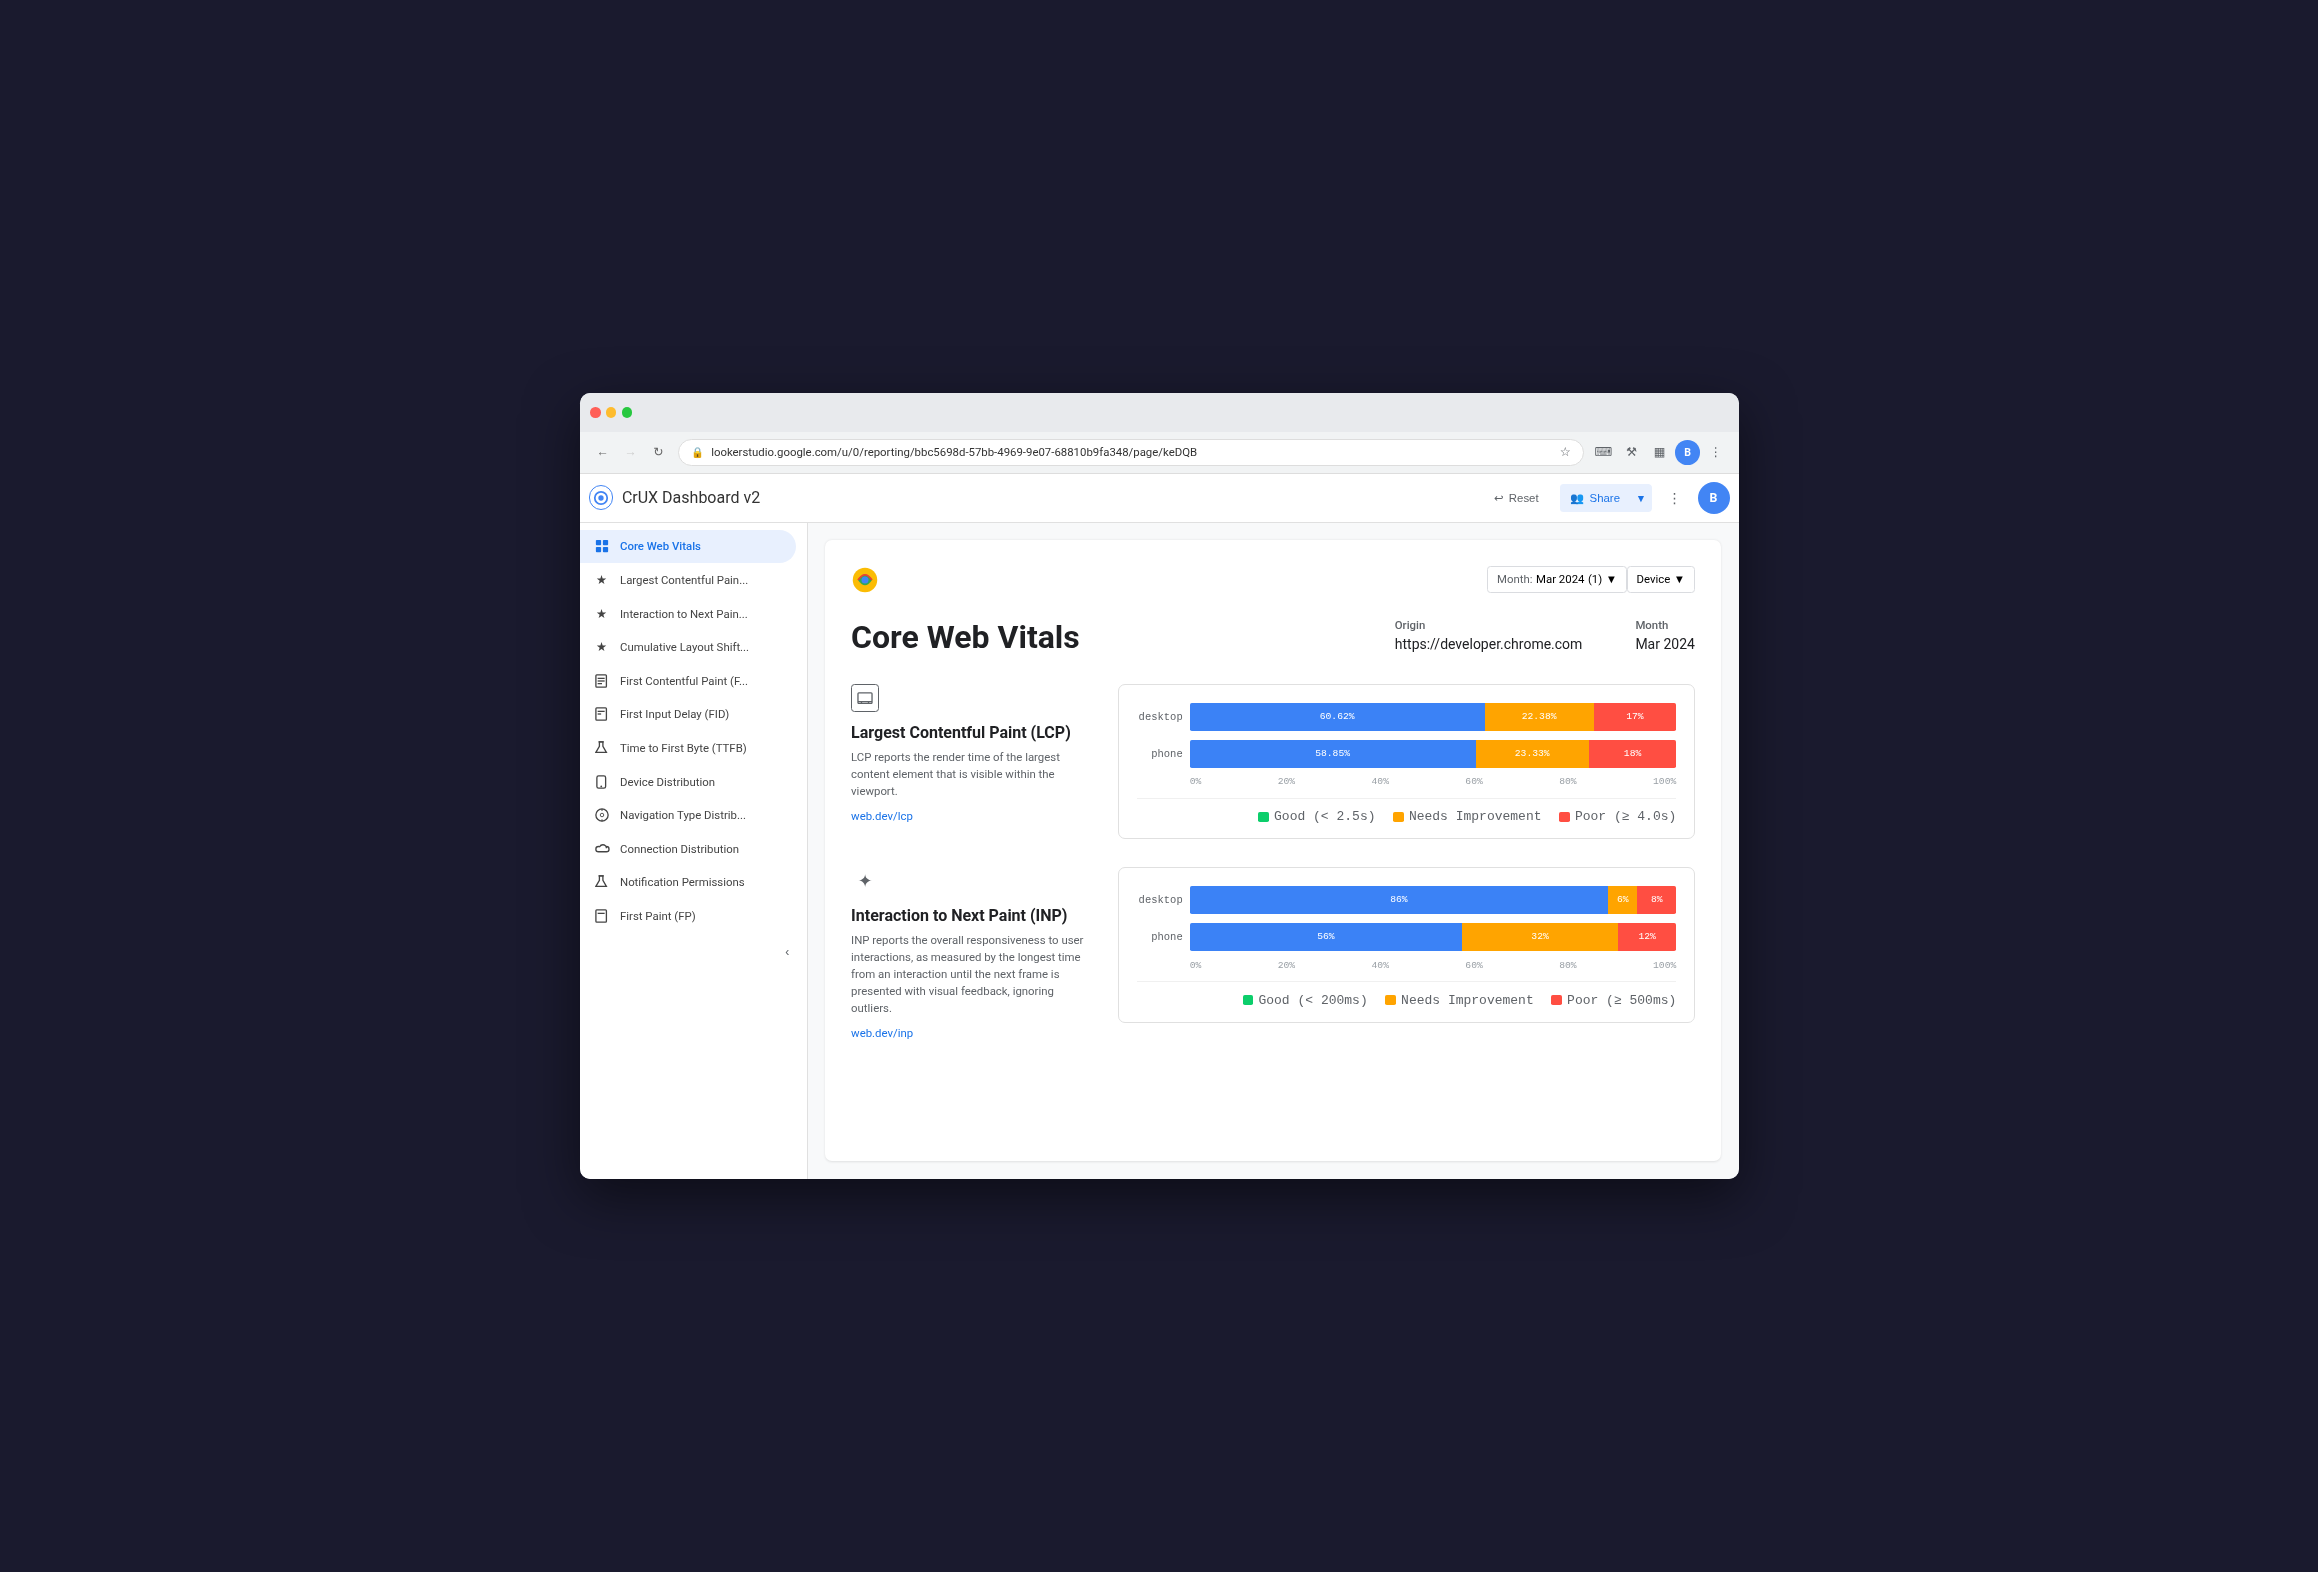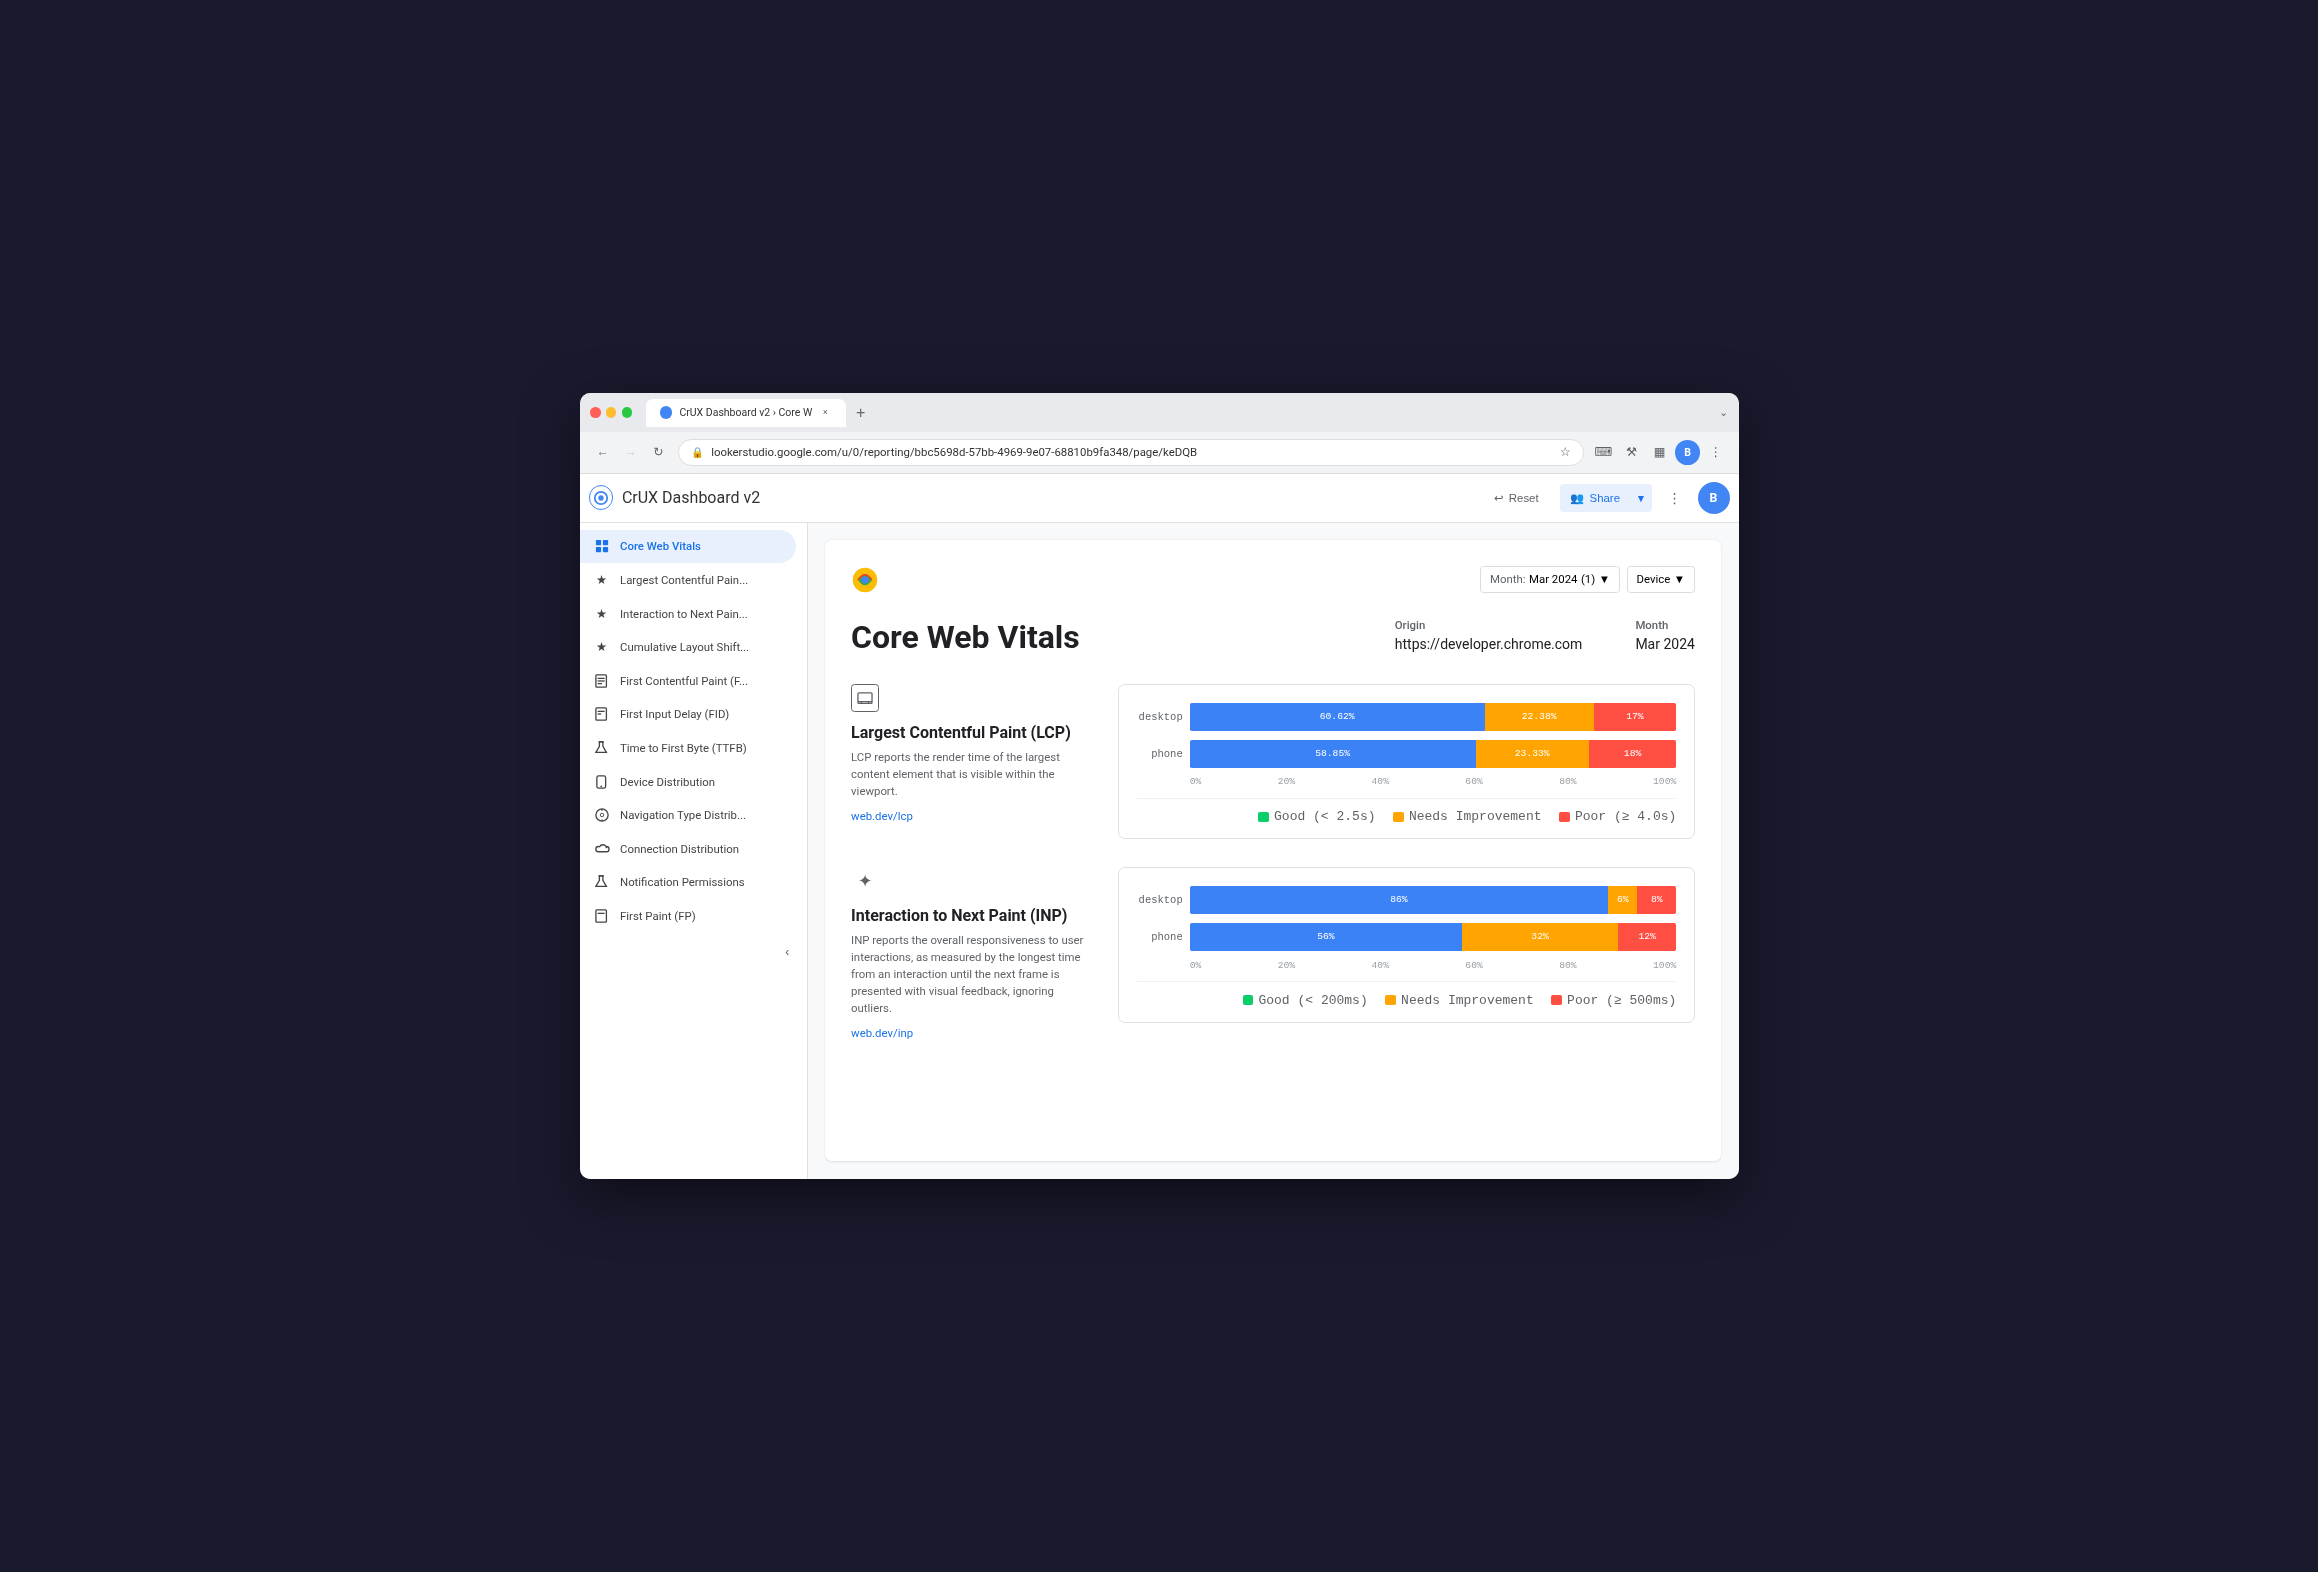--- a/index.html
+++ b/index.html
@@ -335,21 +335,20 @@
 
     .report-header {
       display: flex;
       justify-content: space-between;
       align-items: flex-start;
       margin-bottom: 21px;
     }
 
     .report-filters {
       display: flex;
-      gap: 7px;
       border-radius: 9px;
     }
     .filter-label {
       color: #5f6368;
     }
 
     .report-title-section {
       display: flex;
       justify-content: space-between;
       align-items: flex-start;
@@ -562,33 +561,20 @@
 </head>
 <body>
 
 <div class="os-window">
 
   <div class="title-bar">
     <div class="traffic-lights">
       <div class="traffic-light tl-red"></div>
       <div class="traffic-light tl-yellow"></div>
       <div class="traffic-light tl-green"></div>
-    </div>
-    <div class="tab-bar">
-      <div class="tab">
-        <div class="tab-favicon">
-          <svg width="8.8" height="8.8" viewBox="0 0 10 10">
-            <circle cx="5" cy="5" r="4" fill="#4285f4"></circle>
-          </svg>
-        </div>
-        <span>CrUX Dashboard v2 › Core W</span>
-        <div class="tab-close">×</div>
-      </div>
-      <button class="tab-new">+</button>
-      <span class="tab-chevron">⌄</span>
     </div>
   </div>
 
   <div class="browser-chrome">
     <div class="nav-buttons">
       <button class="nav-btn">←</button>
       <button class="nav-btn disabled">→</button>
       <button class="nav-btn">↻</button>
     </div>
     <div class="address-bar">

